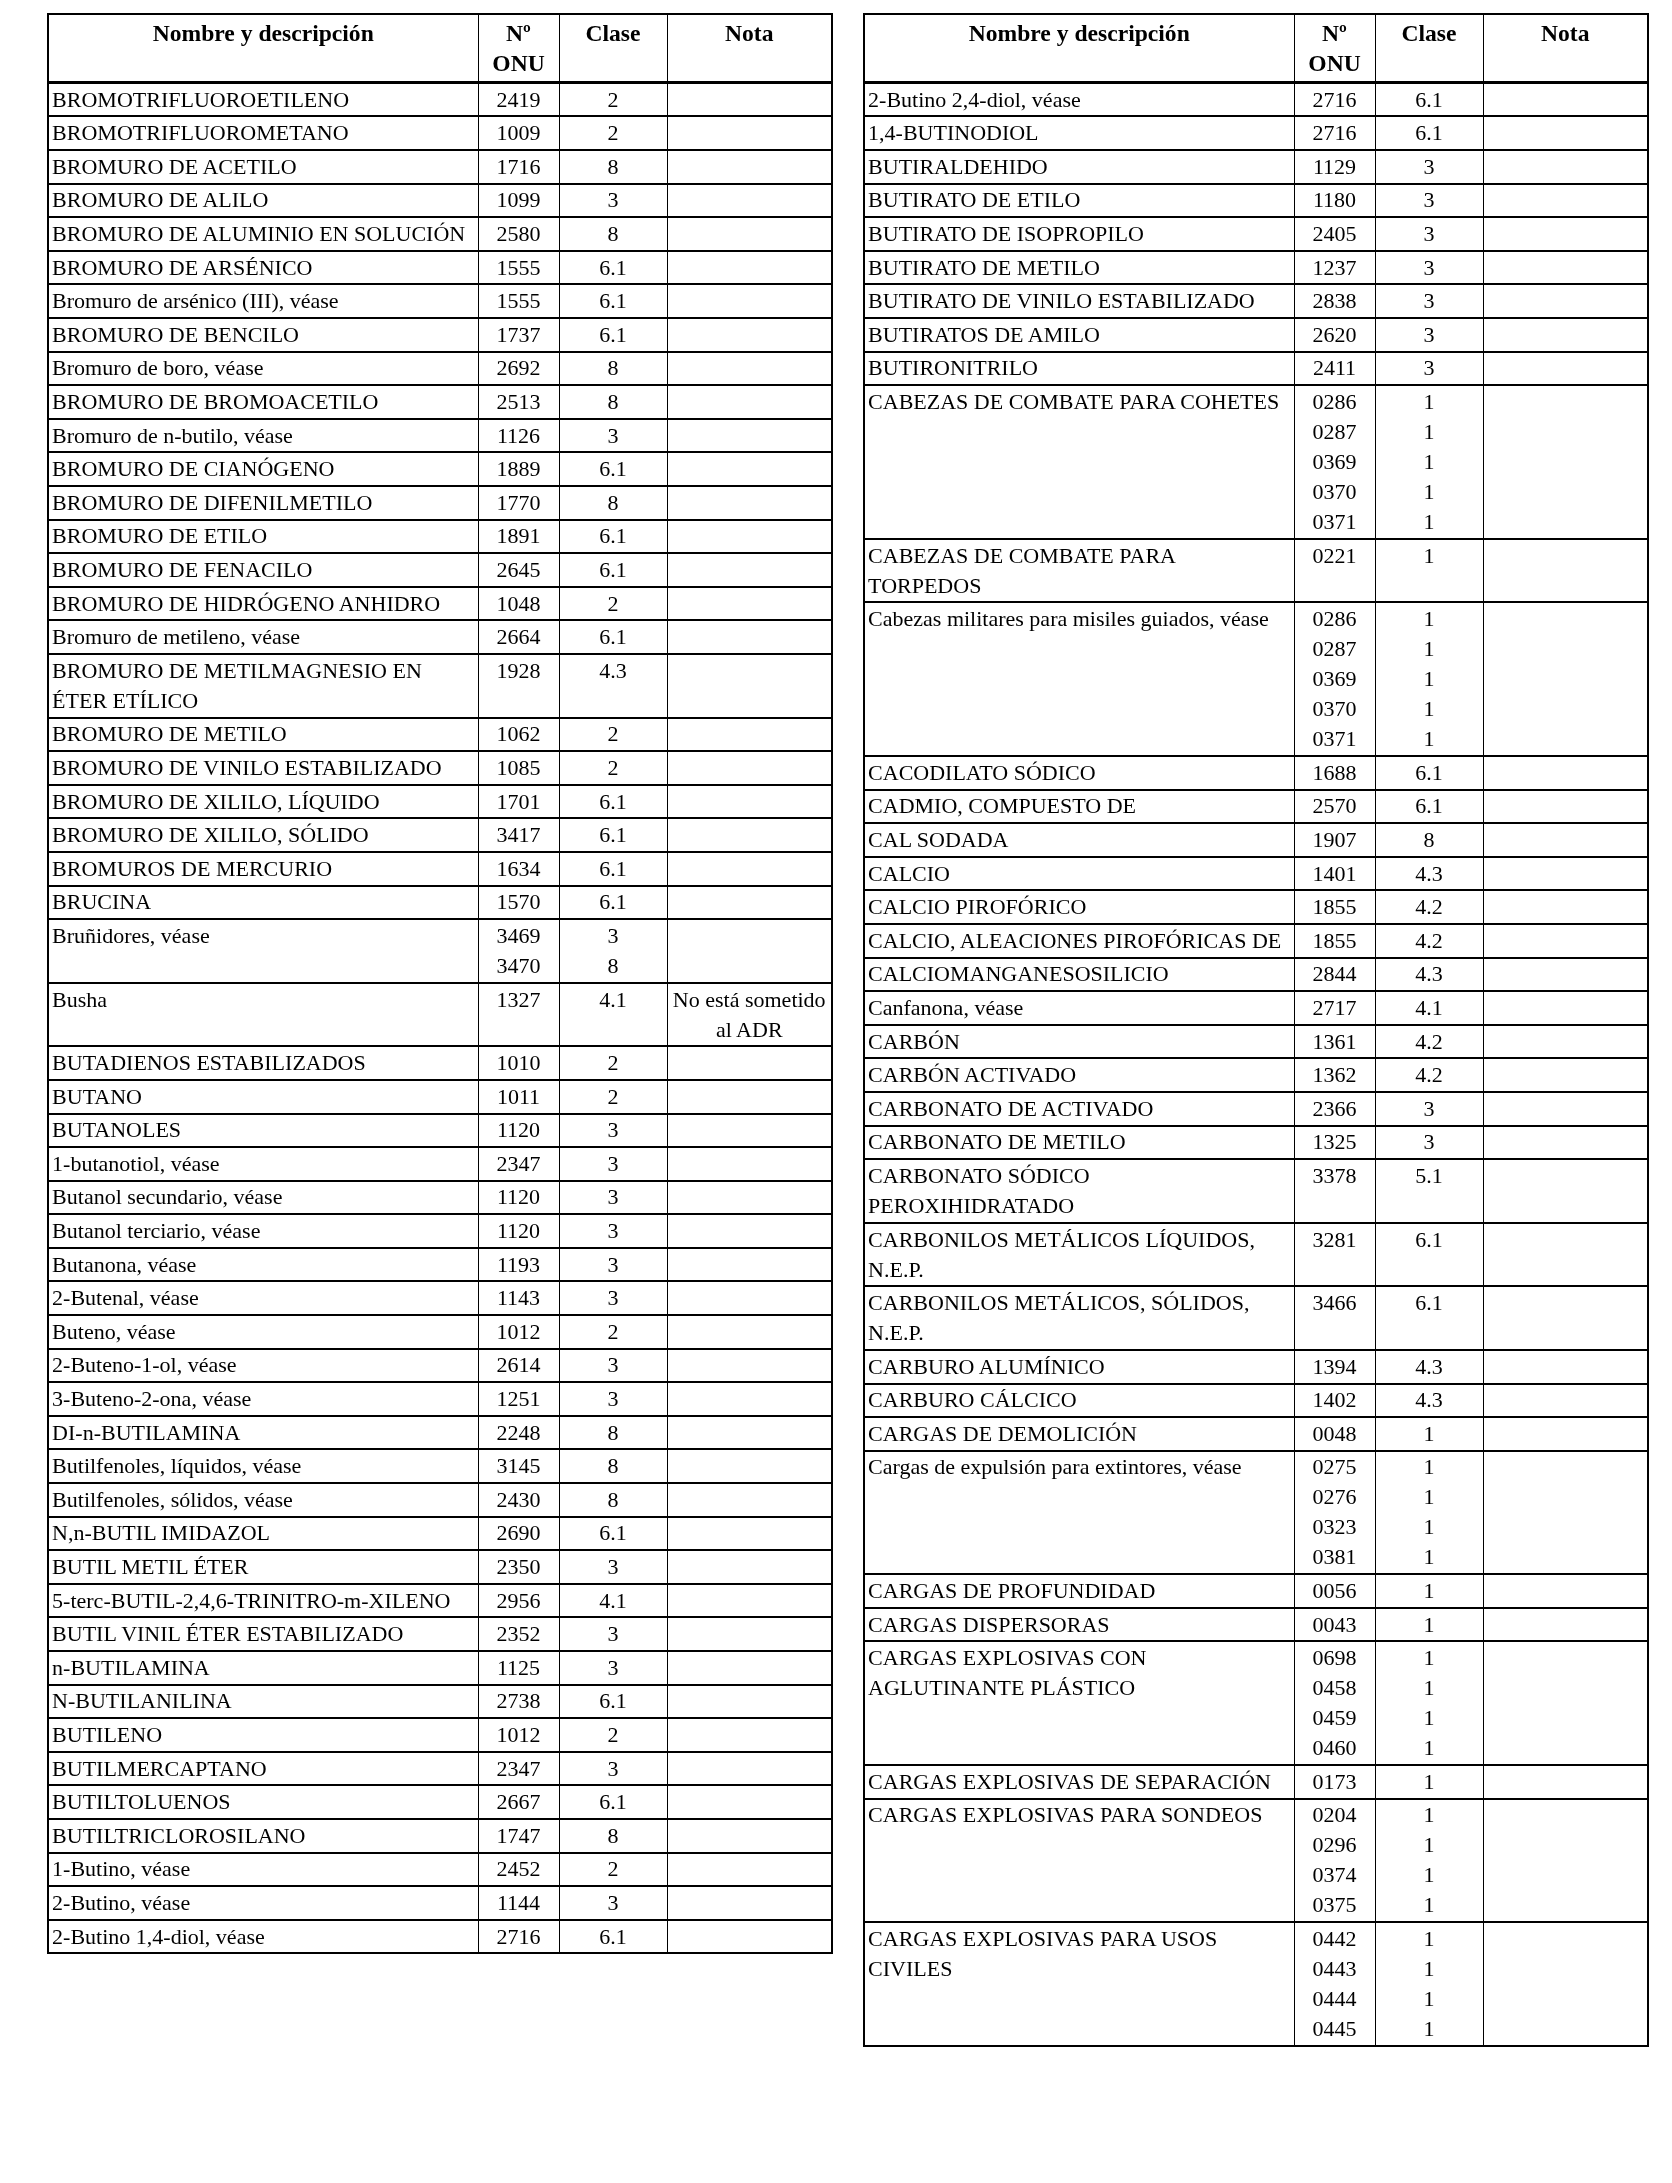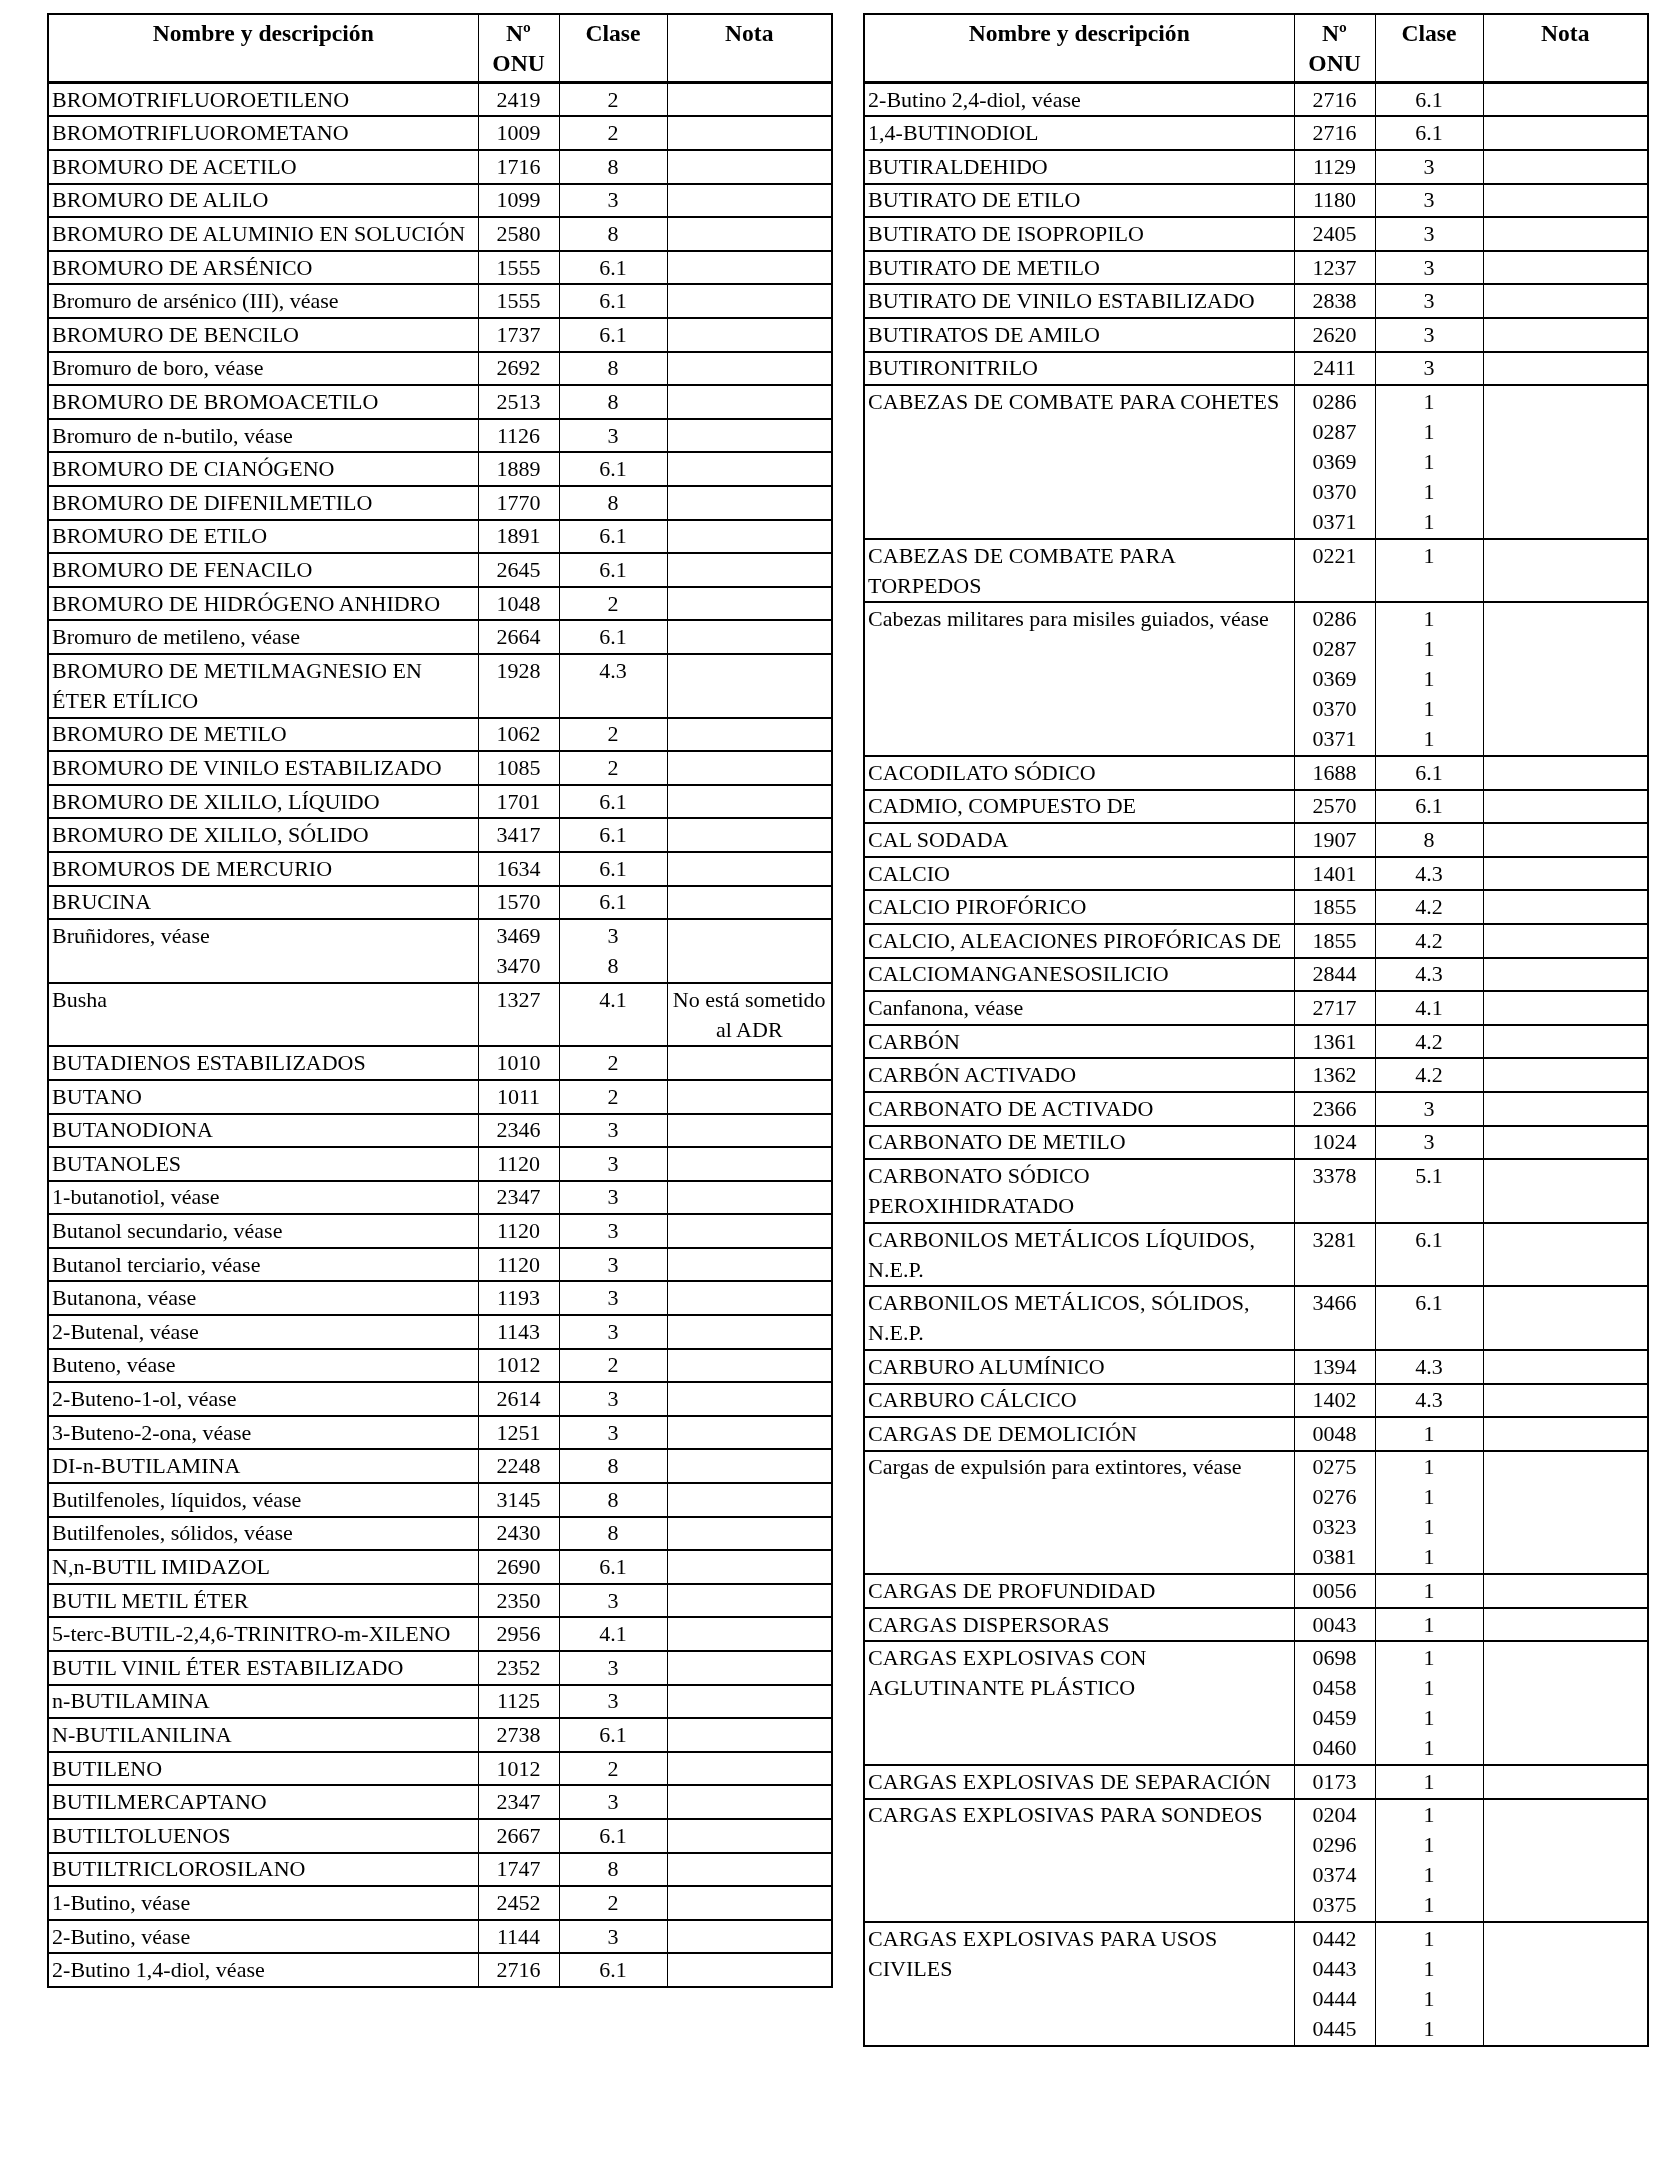--- a/index.html
+++ b/index.html
@@ -357,30 +357,20 @@
           <td class="c-name">BUTANO</td>
           <td class="c-onu">
             <div class="line">1011</div>
           </td>
           <td class="c-clase">
             <div class="line">2</div>
           </td>
           <td class="c-nota"></td>
         </tr>
         <tr>
-          <td class="c-name">BUTANODIONA</td>
-          <td class="c-onu">
-            <div class="line">2346</div>
-          </td>
-          <td class="c-clase">
-            <div class="line">3</div>
-          </td>
-          <td class="c-nota"></td>
-        </tr>
-        <tr>
           <td class="c-name">BUTANOLES</td>
           <td class="c-onu">
             <div class="line">1120</div>
           </td>
           <td class="c-clase">
             <div class="line">3</div>
           </td>
           <td class="c-nota"></td>
         </tr>
         <tr>
@@ -887,21 +877,21 @@
             <div class="line">2366</div>
           </td>
           <td class="c-clase">
             <div class="line">3</div>
           </td>
           <td class="c-nota"></td>
         </tr>
         <tr>
           <td class="c-name">CARBONATO DE METILO</td>
           <td class="c-onu">
-            <div class="line">1024</div>
+            <div class="line">1325</div>
           </td>
           <td class="c-clase">
             <div class="line">3</div>
           </td>
           <td class="c-nota"></td>
         </tr>
         <tr>
           <td class="c-name">CARBONATO SÓDICO PEROXIHIDRATADO</td>
           <td class="c-onu">
             <div class="line">3378</div>

